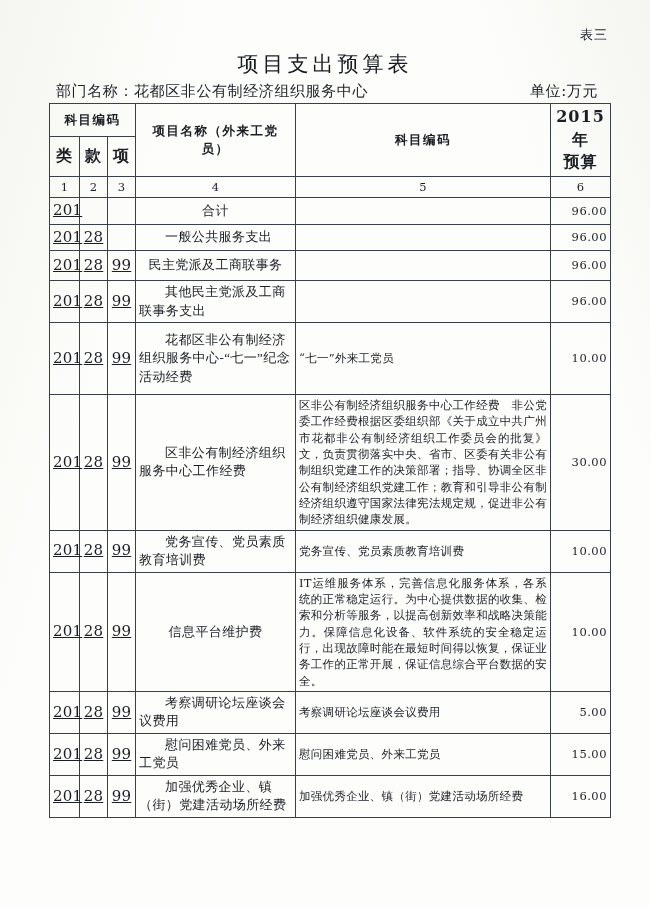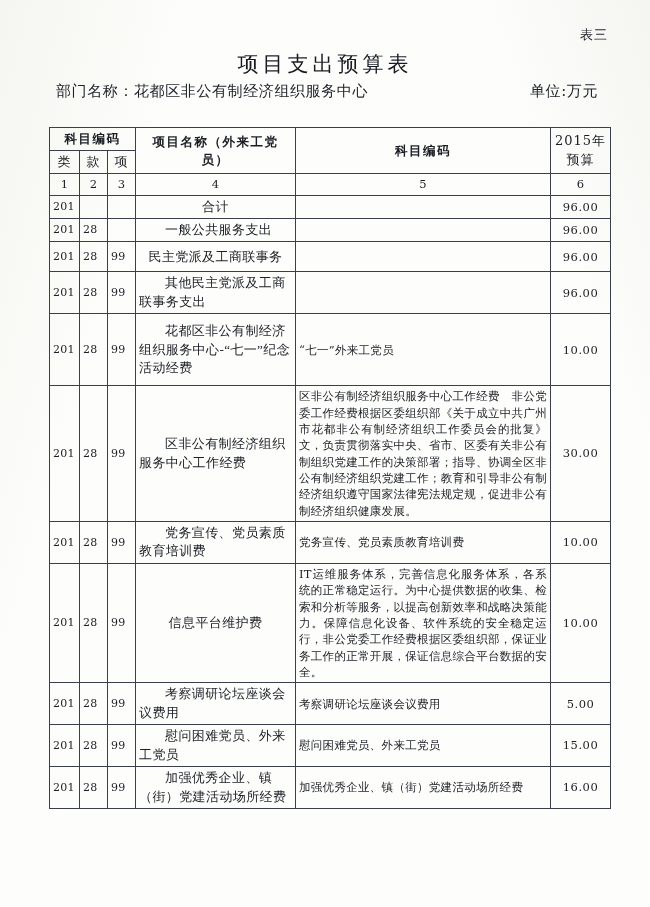--- a/index.html
+++ b/index.html
@@ -59,78 +59,78 @@
 
   table.budget {
     position: absolute;
     top: 103px;
     left: 49px;
     width: 561px;
     border-collapse: collapse;
     table-layout: fixed;
     font-size: 11.5px;
     color: #1b1e25;
-    margin-top: 24px;
   }
   table.budget th,
   table.budget td {
     border: 1px solid #3a3f49;
     padding: 2px 3px;
     vertical-align: middle;
     line-height: 1.42;
   }
   th.hdr {
     font-weight: 700;
     text-align: center;
     letter-spacing: 1.5px;
     font-size: 12.5px;
   }
   th.hdr-sub {
-    font-weight: 400;
-    text-align: center;
-    font-size: 13px;
+    font-weight: 700;
+    text-align: center;
+    font-size: 16px;
     letter-spacing: 1px;
   }
   td.numhdr {
     text-align: center;
     font-size: 11.5px;
     font-family: "DejaVu Serif", "Liberation Serif", serif;
   }
   .c-lei   { width: 30px; }
   .c-kuan  { width: 28px; }
   .c-xiang { width: 28px; }
   .c-name  { width: 160px; }
   .c-desc  { width: 255px; }
   .c-val   { width: 60px; }
 
   td.code {
-    text-align: left;
-    font-size: 11px;
+    text-align: center;
+    font-size: 15px;
     letter-spacing: 0.2px;
+    text-decoration: underline;
   }
   td.name {
     text-indent: 2em;
     letter-spacing: 0.4px;
     font-size: 13px;
     font-family: Liberation Serif, serif;
   }
   td.name.center {
     text-indent: 0;
     text-align: center;
   }
   td.desc {
     text-align: justify;
     text-justify: inter-ideograph;
     letter-spacing: 0.3px;
     font-size: 11.5px;
     padding-left: 5px;
     padding-right: 5px;
   }
   td.val {
-    text-align: center;
+    text-align: right;
     font-size: 11.5px;
     letter-spacing: 0.5px;
   }
   .hdr-2015 { line-height: 1.3; }
 </style>
 </head>
 <body>
 
 <div class="page">
 
@@ -231,21 +231,21 @@
           <td class="code">99</td>
           <td class="name">党务宣传、党员素质教育培训费</td>
           <td class="desc">党务宣传、党员素质教育培训费</td>
           <td class="val">10.00</td>
         </tr>
         <tr style="height: 100px;">
           <td class="code">201</td>
           <td class="code">28</td>
           <td class="code">99</td>
           <td class="name center">信息平台维护费</td>
-          <td class="desc">IT运维服务体系，完善信息化服务体系，各系统的正常稳定运行。为中心提供数据的收集、检索和分析等服务，以提高创新效率和战略决策能力。保障信息化设备、软件系统的安全稳定运行，非公党委工作经费根据区委组织部，保证业务工作的正常开展，保证信息综合平台数据的安全。</td>
+          <td class="desc">IT运维服务体系，完善信息化服务体系，各系统的正常稳定运行。为中心提供数据的收集、检索和分析等服务，以提高创新效率和战略决策能力。保障信息化设备、软件系统的安全稳定运行，出现故障时能在最短时间得以恢复，保证业务工作的正常开展，保证信息综合平台数据的安全。</td>
           <td class="val">10.00</td>
         </tr>
         <tr style="height: 32px;">
           <td class="code">201</td>
           <td class="code">28</td>
           <td class="code">99</td>
           <td class="name">考察调研论坛座谈会议费用</td>
           <td class="desc">考察调研论坛座谈会议费用</td>
           <td class="val">5.00</td>
         </tr>

